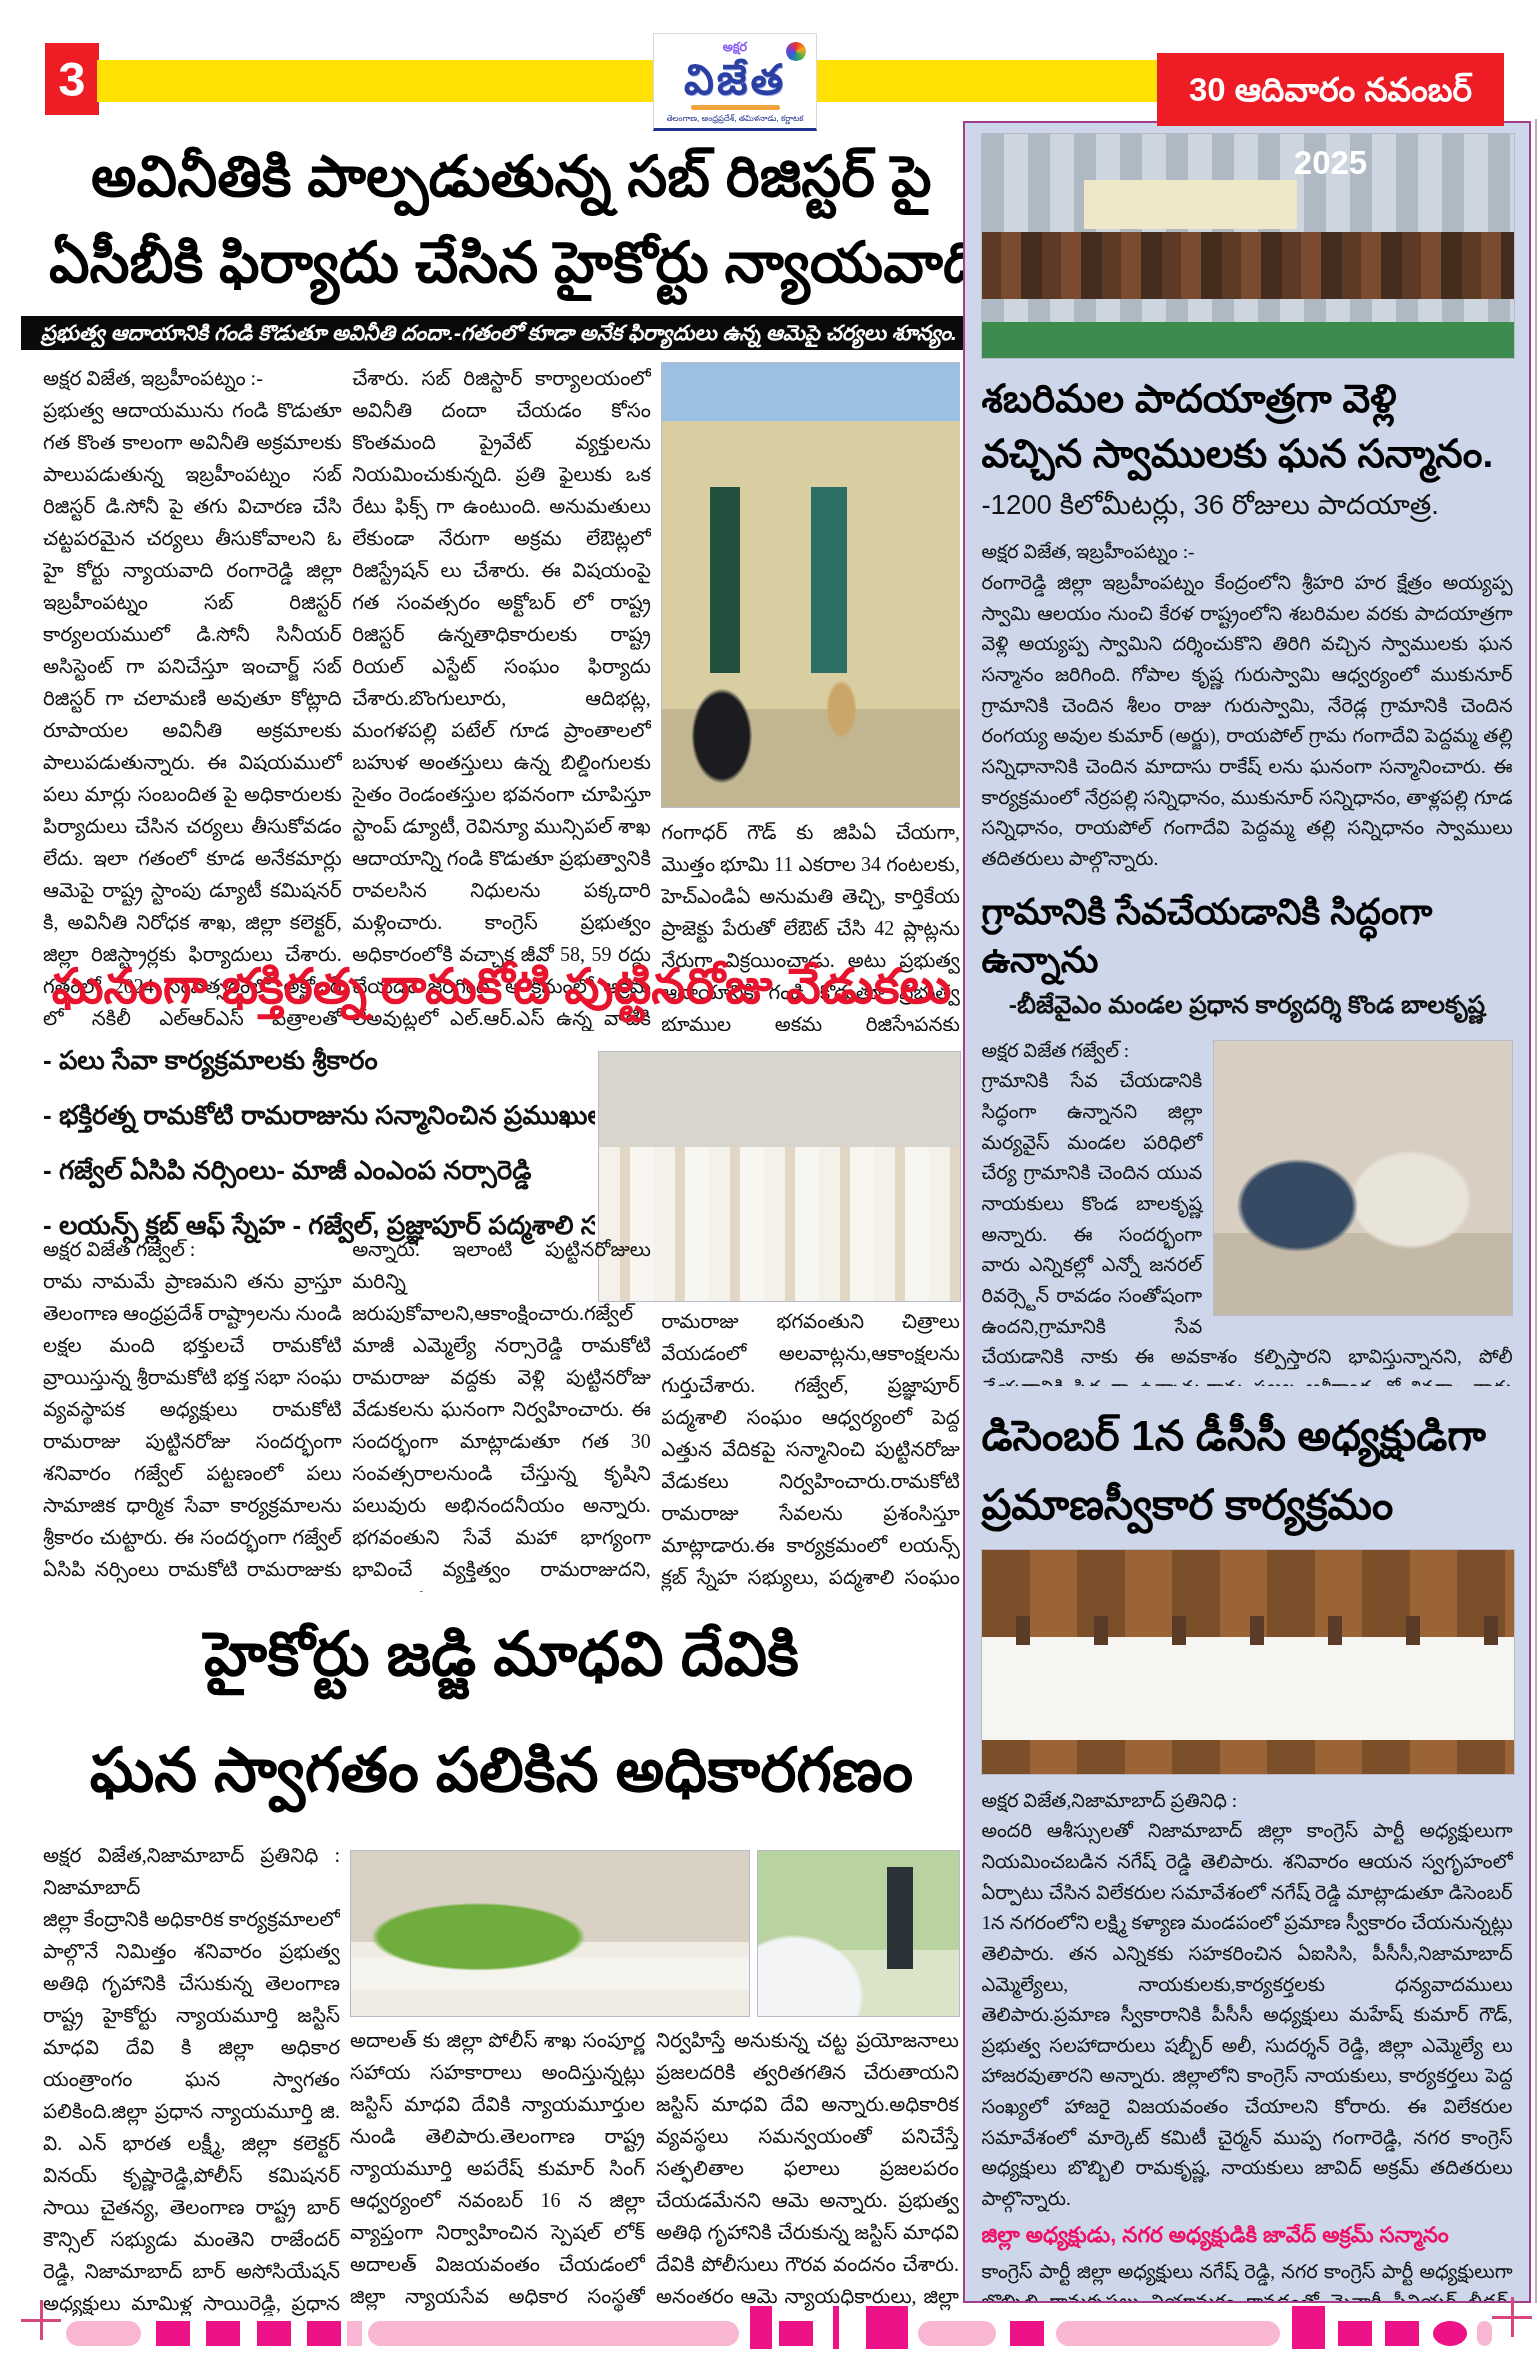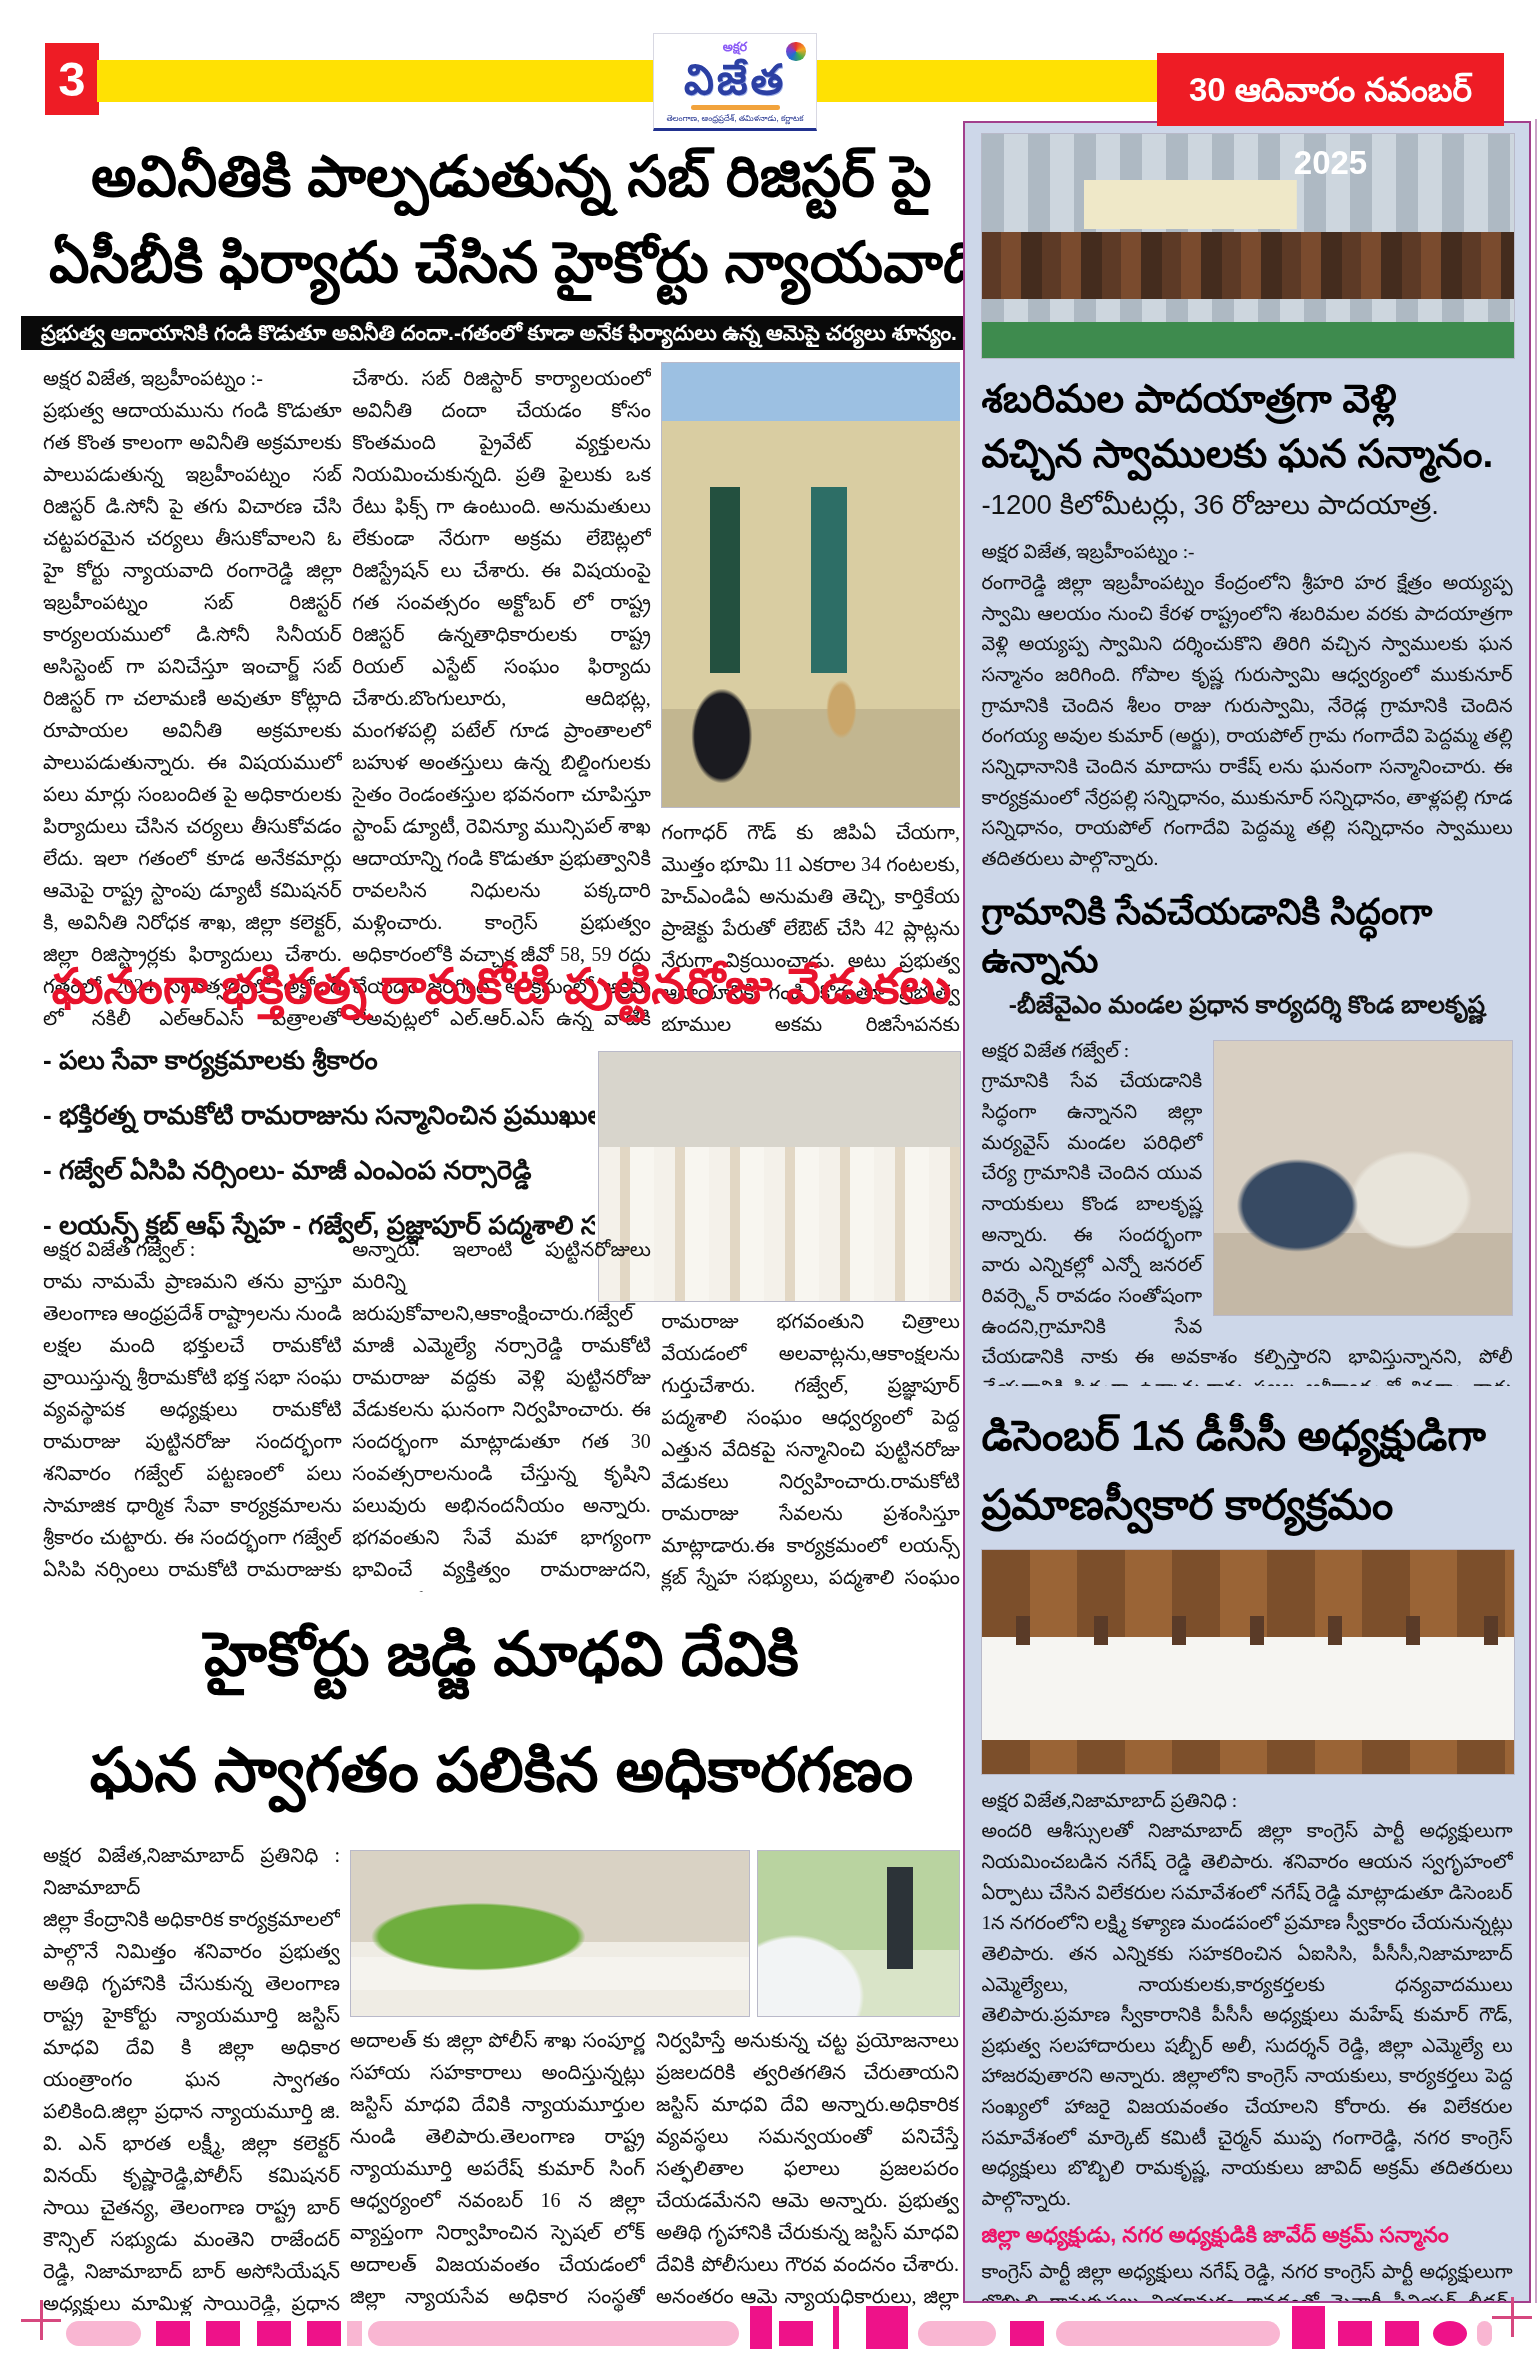--- a/index.html
+++ b/index.html
@@ -110,21 +110,21 @@
     <div class="ttl">విజేత</div>
     <div class="tagbar"></div>
     <div class="regions">తెలంగాణ, ఆంధ్రప్రదేశ్, తమిళనాడు, కర్ణాటక</div>
   </div>
   <div class="abs datebox" style="left:1157px;top:40px;width:347px;height:73px;z-index:3;margin-top:13px;">30 ఆదివారం నవంబర్ 2025</div>
 
   <div class="abs" style="left:49px;top:133px;width:911px;">
     <div class="h1line" style="padding-left:42px;">అవినీతికి పాల్పడుతున్న సబ్ రిజిస్టర్ పై</div>
     <div class="h1line">ఏసీబీకి ఫిర్యాదు చేసిన హైకోర్టు న్యాయవాది.</div>
   </div>
-  <div class="abs strap" style="left:21px;top:316px;width:956px;height:34px;">ప్రభుత్వ ఆదాయానికి గండి కొడుతూ అవినీతి దందా.-గతంలో కూడా అనేక ఫిర్యాదులు ఉన్న ఆమెపై చర్యలు శూన్యం.</div>
+  <div class="abs strap" style="left:21px;top:316px;width:956px;height:34px;font-style:italic;">ప్రభుత్వ ఆదాయానికి గండి కొడుతూ అవినీతి దందా.-గతంలో కూడా అనేక ఫిర్యాదులు ఉన్న ఆమెపై చర్యలు శూన్యం.</div>
 
   <div class="abs cols" style="left:43px;top:362px;width:917px;height:669px;">
     <div class="bcol">
       <div class="dateline">అక్షర విజేత, ఇబ్రహీంపట్నం :-</div>
       <span>ప్రభుత్వ ఆదాయమును గండి కొడుతూ గత కొంత కాలంగా అవినీతి అక్రమాలకు పాలుపడుతున్న ఇబ్రహీంపట్నం సబ్ రిజిస్టర్ డి.సోనీ పై తగు విచారణ చేసి చట్టపరమైన చర్యలు తీసుకోవాలని ఓ హై కోర్టు న్యాయవాది రంగారెడ్డి జిల్లా ఇబ్రహీంపట్నం సబ్ రిజిస్టర్ కార్యలయములో డి.సోనీ సినీయర్ అసిస్టెంట్ గా పనిచేస్తూ ఇంచార్జ్ సబ్ రిజిస్టర్ గా చలామణి అవుతూ కోట్లాది రూపాయల అవినీతి అక్రమాలకు పాలుపడుతున్నారు. ఈ విషయములో పలు మార్లు సంబందిత పై అధికారులకు పిర్యాదులు చేసిన చర్యలు తీసుకోవడం లేదు. ఇలా గతంలో కూడ అనేకమార్లు ఆమెపై రాష్ట్ర స్టాంపు డ్యూటీ కమిషనర్ కి, అవినీతి నిరోధక శాఖ, జిల్లా కలెక్టర్, జిల్లా రిజిస్ట్రార్లకు ఫిర్యాదులు చేశారు. గతంలో 2024 సంవత్సరంలో అక్టోబర్ లో నకిలీ ఎల్ఆర్ఎస్ పత్రాలతో రిజిస్ట్రేషన్లు చేయడం జరిగింది. ఇబ్రహీంపట్నం మండలం మంగళ పల్లి సర్వే నెం. 367 గం భూ యాజమానికి తెలియకుండా మరో వ్యక్తి కి రిజిస్ట్రేషన్ చేయడంతో పోలీస్ స్టేషన్ లో ఫిర్యాదుతో కేసు నమోదు చేయడం జరిగినది. తన పై అధికారి డిప్యూటీ ఇన్స్పెక్టర్ జనరల్ ఎన్.బి. టీంకు అక్రమాల సమాచారం పంపించడం జరిగింది. ఇప్పటివరకు ఇన్చార్జ్ సబ్ రిజిస్టర్ గా 8 చోట్ల పనిచేశారు. ఎక్కడ పనిచేసినా ఆయా ప్రదేశాల్లో అవినీతికి పాల్పడడంతో సదరు వ్యక్తులు పిర్యాదు చేశారు.</span>
     </div>
     <div class="bcol">
       <span>చేశారు. సబ్ రిజిస్టార్ కార్యాలయంలో అవినీతి దందా చేయడం కోసం కొంతమంది ప్రైవేట్ వ్యక్తులను నియమించుకున్నది. ప్రతి ఫైలుకు ఒక రేటు ఫిక్స్ గా ఉంటుంది. అనుమతులు లేకుండా నేరుగా అక్రమ లేఔట్లలో రిజిస్ట్రేషన్ లు చేశారు. ఈ విషయంపై గత సంవత్సరం అక్టోబర్ లో రాష్ట్ర రిజిస్టర్ ఉన్నతాధికారులకు రాష్ట్ర రియల్ ఎస్టేట్ సంఘం ఫిర్యాదు చేశారు.బొంగులూరు, ఆదిభట్ల, మంగళపల్లి పటేల్ గూడ ప్రాంతాలలో బహుళ అంతస్తులు ఉన్న బిల్డింగులకు సైతం రెండంతస్తుల భవనంగా చూపిస్తూ స్టాంప్ డ్యూటీ, రెవిన్యూ మున్సిపల్ శాఖ ఆదాయాన్ని గండి కొడుతూ ప్రభుత్వానికి రావలసిన నిధులను పక్కదారి మళ్లించారు. కాంగ్రెస్ ప్రభుత్వం అధికారంలోకి వచ్చాక జీవో 58, 59 రద్దు చేయడం జరిగింది. ఆ క్రమంలో అక్రమ లేఅవుట్లలో ఎల్.ఆర్.ఎస్ ఉన్న వాటికి రిజిస్ట్రేషన్ చేయాలని ఆదేశాలు ఉన్నాయి. అయితే వాటిని పక్కన పెట్టి అనుమతులు లేని స్థలాలకు యధేచ్ఛగా రిజిస్ట్రేషన్లు చేస్తున్నారు. కాంగ్రెస్ ప్రభుత్వ అధికారులకు వర్తమానం అందినా చర్యలు శూన్యం.</span>
     </div>
     <div class="bcol">

